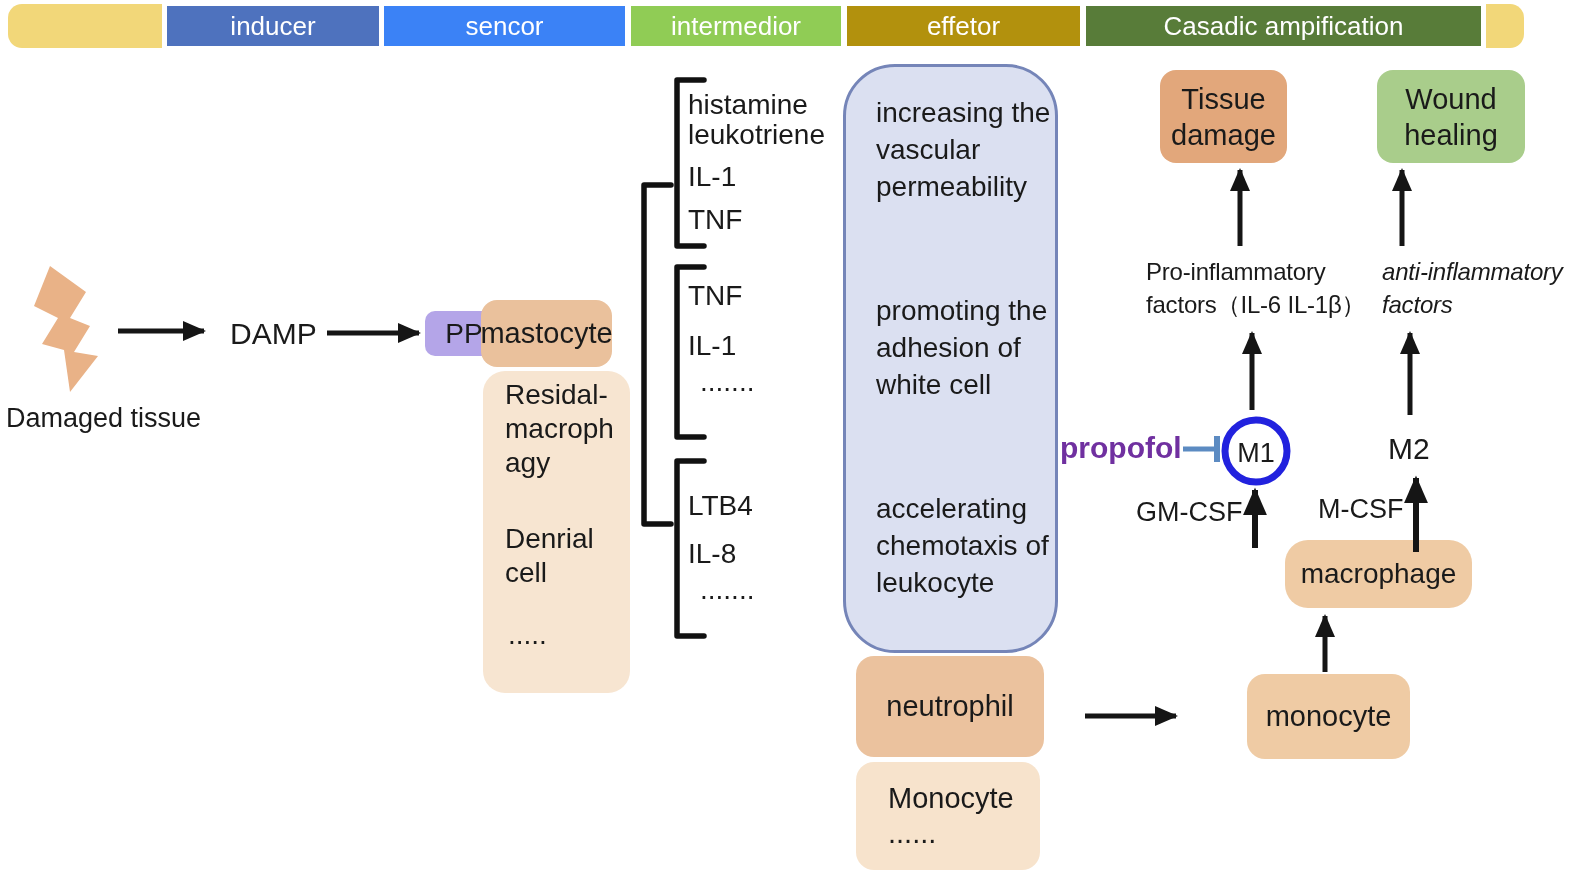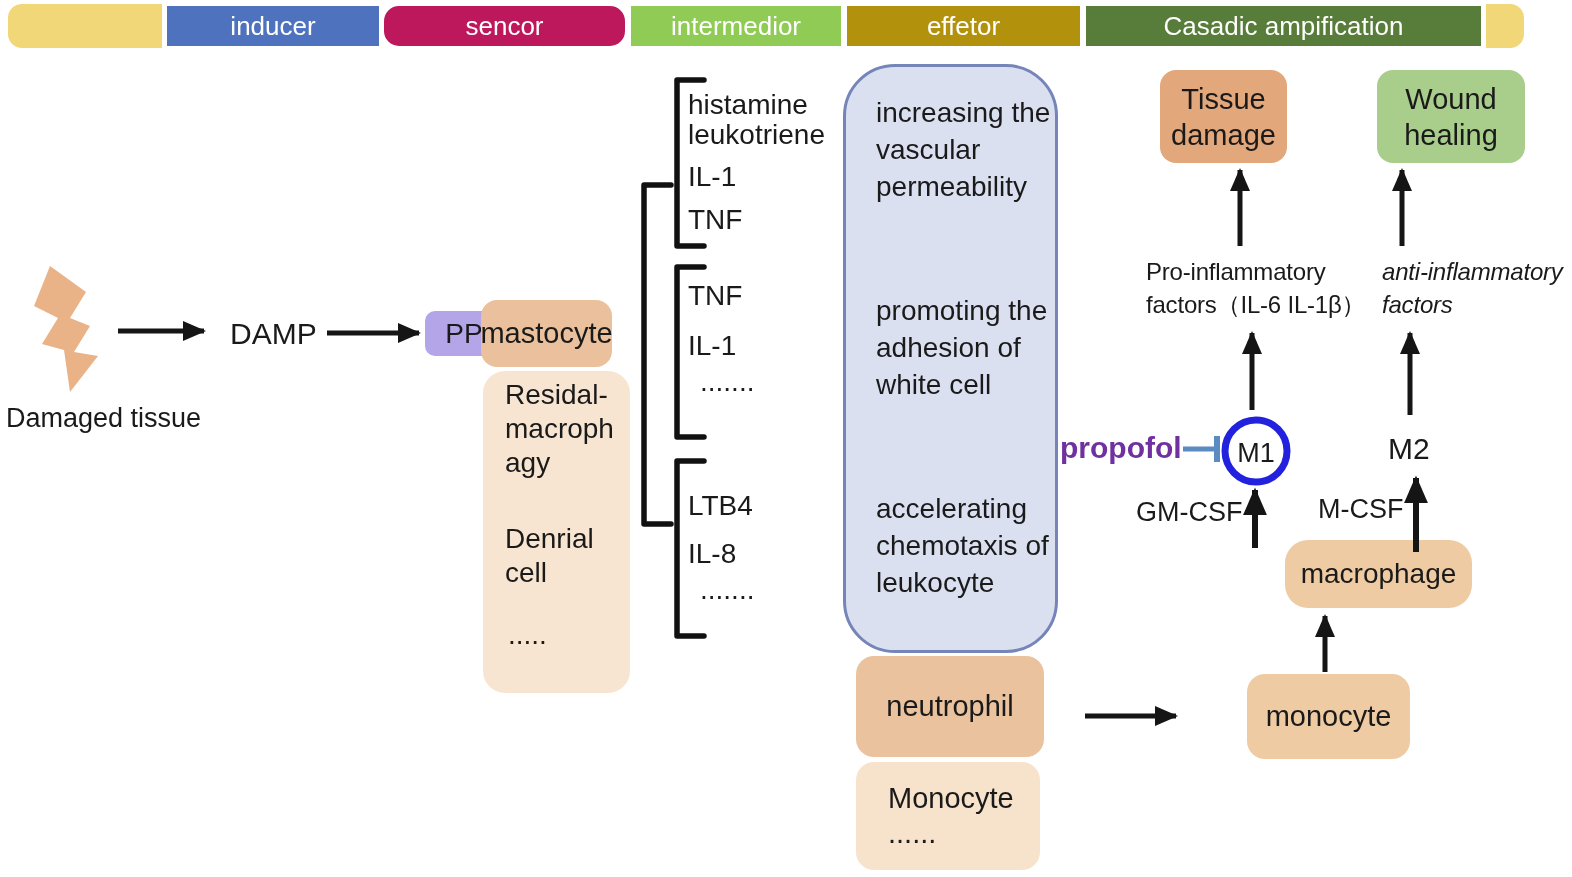--- a/index.html
+++ b/index.html
@@ -7,21 +7,21 @@
     position:relative;width:1572px;height:877px;background:#ffffff;overflow:hidden;
     font-family:"Liberation Sans","DejaVu Sans",sans-serif;color:#1a1a1a;
   }
   
   .hseg{position:absolute;top:6px;height:40px;display:flex;align-items:center;justify-content:center;
         color:#ffffff;font-size:26px;line-height:40px;}
   .cap{top:4px;height:44px;background:#F2D779;}
   .cap-l{left:8px;width:154px;border-radius:14px 0 0 14px;}
   .cap-r{left:1486px;width:38px;border-radius:0 14px 14px 0;}
   .s-inducer{left:167px;width:212px;background:#4E72BE;}
-  .s-sencor{left:384px;width:241px;background:#be185d;border-radius:15px;}
+  .s-sencor{left:384px;width:241px;background:#3b82f6;}
   .s-intermedior{left:631px;width:210px;background:#90CC55;}
   .s-effetor{left:847px;width:233px;background:#B2910D;}
   .s-casadic{left:1086px;width:395px;background:#587C39;}
 
   
   .box{position:absolute;display:flex;align-items:center;justify-content:center;
        text-align:center;z-index:2;white-space:pre-line;}
   .lbl{position:absolute;z-index:6;white-space:pre-line;line-height:1.2;}
 
   

